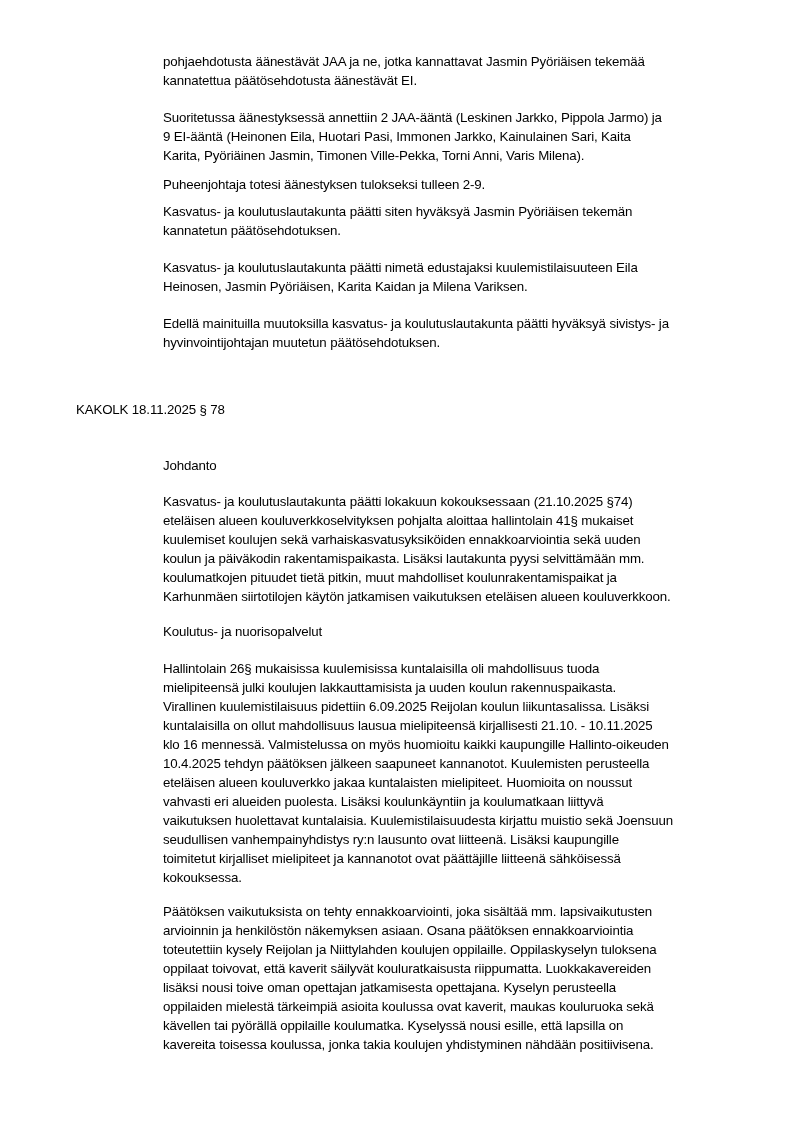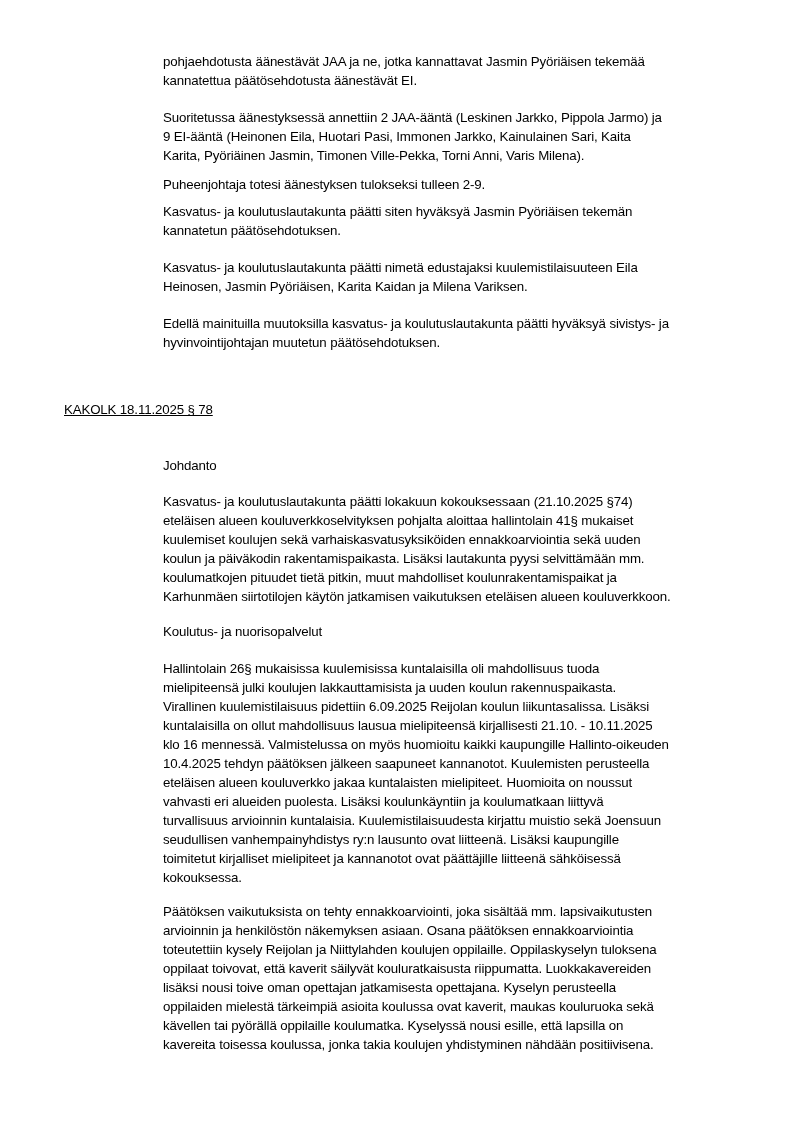--- a/index.html
+++ b/index.html
@@ -1,21 +1,21 @@
 <!DOCTYPE html>
 <html><head>
 <meta charset="utf-8">
 <style>
   html, body { margin: 0; padding: 0; background: #ffffff; }
   body { width: 794px; height: 1122px; position: relative; overflow: hidden;
          font-family: "Liberation Sans", sans-serif; color: #000; font-size: 13.3px; }
   .page { position: absolute; left: 0; top: 0; width: 794px; height: 1122px; }
   .line { position: absolute; white-space: nowrap; line-height: 19px; height: 19px; letter-spacing: -0.15px; }
   .body-col { left: 163px; }
-  .meeting-ref { left: 64px; text-decoration: underline; }
+  .meeting-ref { left: 76px; }
   .heading { font-weight: normal; }
 </style>
 </head>
 <body>
 
 <div class="page">
 
   <div>
     <div>
       <div class="line body-col" style="top:52px">pohjaehdotusta äänestävät JAA ja ne, jotka kannattavat Jasmin Pyöriäisen tekemää</div>
@@ -59,21 +59,21 @@
     <div class="line body-col heading" style="top:622px">Koulutus- ja nuorisopalvelut</div>
     <div>
       <div class="line body-col" style="top:659px">Hallintolain 26§  mukaisissa kuulemisissa kuntalaisilla oli mahdollisuus tuoda</div>
       <div class="line body-col" style="top:678px">mielipiteensä julki  koulujen lakkauttamisista ja uuden koulun rakennuspaikasta.</div>
       <div class="line body-col" style="top:697px">Virallinen kuulemistilaisuus pidettiin 6.09.2025 Reijolan koulun liikuntasalissa. Lisäksi</div>
       <div class="line body-col" style="top:716px">kuntalaisilla on ollut mahdollisuus lausua mielipiteensä kirjallisesti 21.10. - 10.11.2025</div>
       <div class="line body-col" style="top:735px">klo 16 mennessä. Valmistelussa on myös huomioitu kaikki  kaupungille  Hallinto-oikeuden</div>
       <div class="line body-col" style="top:754px">10.4.2025 tehdyn päätöksen jälkeen saapuneet kannanotot.  Kuulemisten perusteella</div>
       <div class="line body-col" style="top:773px">eteläisen alueen kouluverkko  jakaa kuntalaisten mielipiteet. Huomioita  on noussut</div>
       <div class="line body-col" style="top:792px">vahvasti eri alueiden puolesta. Lisäksi koulunkäyntiin  ja koulumatkaan liittyvä</div>
-      <div class="line body-col" style="top:811px">turvallisuus arvioinnin  kuntalaisia. Kuulemistilaisuudesta kirjattu muistio sekä Joensuun</div>
+      <div class="line body-col" style="top:811px">vaikutuksen huolettavat  kuntalaisia. Kuulemistilaisuudesta kirjattu muistio sekä Joensuun</div>
       <div class="line body-col" style="top:830px">seudullisen vanhempainyhdistys ry:n lausunto ovat liitteenä.  Lisäksi kaupungille</div>
       <div class="line body-col" style="top:849px">toimitetut kirjalliset mielipiteet  ja kannanotot  ovat päättäjille  liitteenä sähköisessä</div>
       <div class="line body-col" style="top:868px">kokouksessa.</div>
     </div>
     <div>
       <div class="line body-col" style="top:902px">Päätöksen vaikutuksista on tehty ennakkoarviointi,  joka sisältää mm.  lapsivaikutusten</div>
       <div class="line body-col" style="top:921px">arvioinnin ja henkilöstön näkemyksen asiaan. Osana päätöksen ennakkoarviointia</div>
       <div class="line body-col" style="top:940px">toteutettiin kysely Reijolan ja Niittylahden  koulujen  oppilaille.  Oppilaskyselyn tuloksena</div>
       <div class="line body-col" style="top:959px">oppilaat toivovat,  että kaverit säilyvät kouluratkaisusta  riippumatta. Luokkakavereiden</div>
       <div class="line body-col" style="top:978px">lisäksi nousi toive oman opettajan  jatkamisesta opettajana. Kyselyn perusteella</div>

